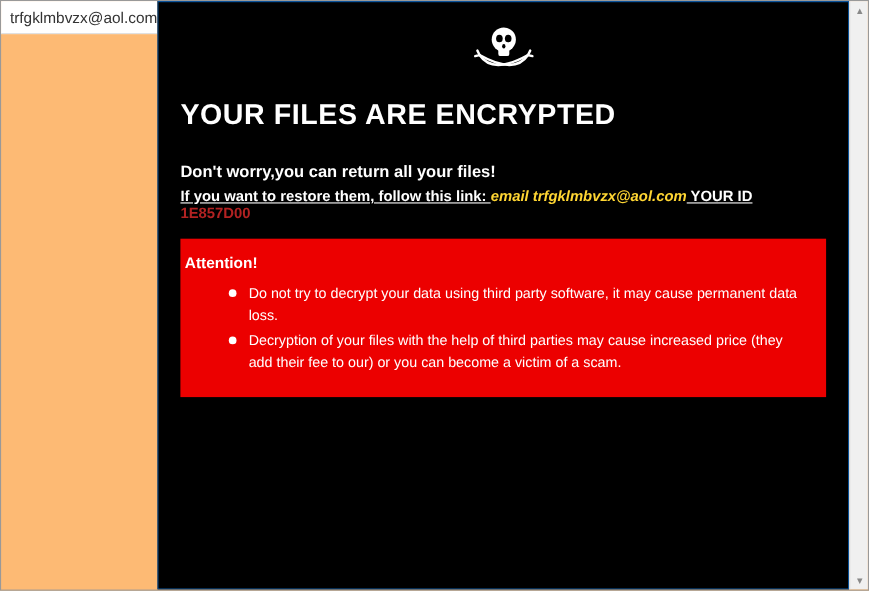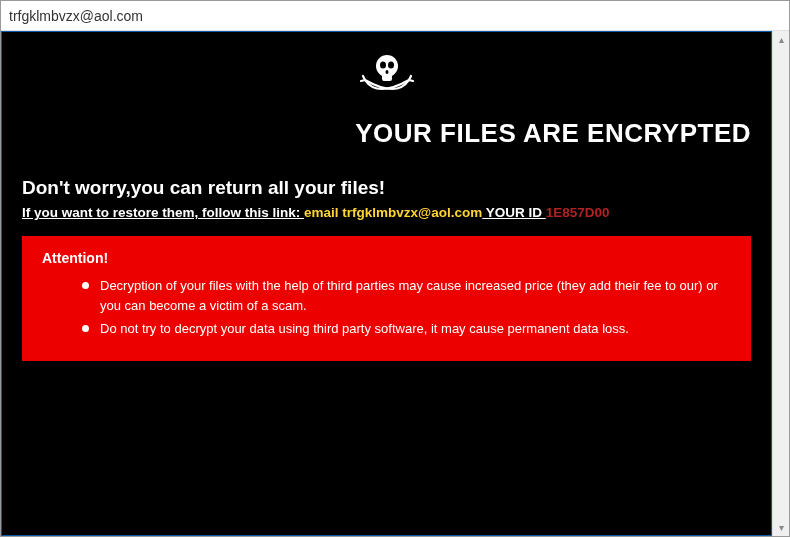--- a/index.html
+++ b/index.html
@@ -12,23 +12,23 @@
       background: #fff;
       width: 790px;
       height: 537px;
       overflow: hidden;
       position: relative;
     }
     .window {
       width: 790px;
       height: 537px;
       border: 1px solid #999;
-      background: #000000;
-      display: flex;
-      flex-direction: column;
+      background: #fdba74;
+      display: flex;
+      flex-direction: row;
     }
     .titlebar {
       height: 30px;
       background: #fff;
       border-bottom: 1px solid #e0e0e0;
       display: flex;
       align-items: center;
       padding-left: 8px;
       color: #333;
       font-size: 14px;
@@ -77,58 +77,59 @@
       justify-content: center;
       color: #888;
       font-size: 10px;
     }
     .pirate-logo {
       display: block;
       margin: 0 auto 8px auto;
       text-align: center;
     }
     .main-heading {
-      text-align: right;
+      text-align: left;
       font-size: 26px;
       font-weight: bold;
       color: #fff;
       margin-bottom: 28px;
       letter-spacing: 0.5px;
     }
     .intro-line {
-      font-size: 19px;
+      font-size: 15px;
       font-weight: bold;
       color: #fff;
       margin-bottom: 6px;
     }
     .link-line {
       font-size: 13.5px;
       color: #fff;
       margin-bottom: 6px;
     }
     .link-line .yellow {
       color: #ffd633;
       font-weight: bold;
+      font-style: italic;
     }
     .link-line .red {
       color: #b22222;
       font-weight: bold;
     }
     .link-line .orange {
       color: #ff8c1a;
       font-weight: bold;
     }
     .link-line .bold {
       font-weight: bold;
       text-decoration: underline;
     }
     .attention-box {
       background: #ec0000;
       margin-top: 16px;
-      padding: 14px 20px 18px 20px;
+      padding: 14px 20px 18px 4px;
       color: #fff;
     }
     .attention-title {
       font-size: 14px;
       font-weight: bold;
       margin-bottom: 10px;
     }
     .attention-list {
       list-style: none;
       padding-left: 40px;
@@ -189,22 +190,22 @@
       <div class="intro-line">Don't worry,you can return all your files!</div>
 
       <div class="link-line">
         <span class="bold">If you want to restore them, follow this link: </span><span class="yellow">email </span><span class="yellow">trfgklmbvzx@aol.com</span><span class="bold">  YOUR ID </span><span class="red">1E857D00</span>
       </div>
 
 
       <div class="attention-box">
         <div class="attention-title">Attention!</div>
         <ul class="attention-list">
+          <li>Do not try to decrypt your data using third party software, it may cause permanent data loss.</li>
           <li>Decryption of your files with the help of third parties may cause increased price (they add their fee to our) or you can become a victim of a scam.</li>
-          <li>Do not try to decrypt your data using third party software, it may cause permanent data loss.</li>
         </ul>
       </div>
 
     </div>
     <div class="scrollbar">
       <div class="scroll-arrow-up">▴</div>
       <div class="scroll-arrow-down">▾</div>
     </div>
   </div>
 </div>

